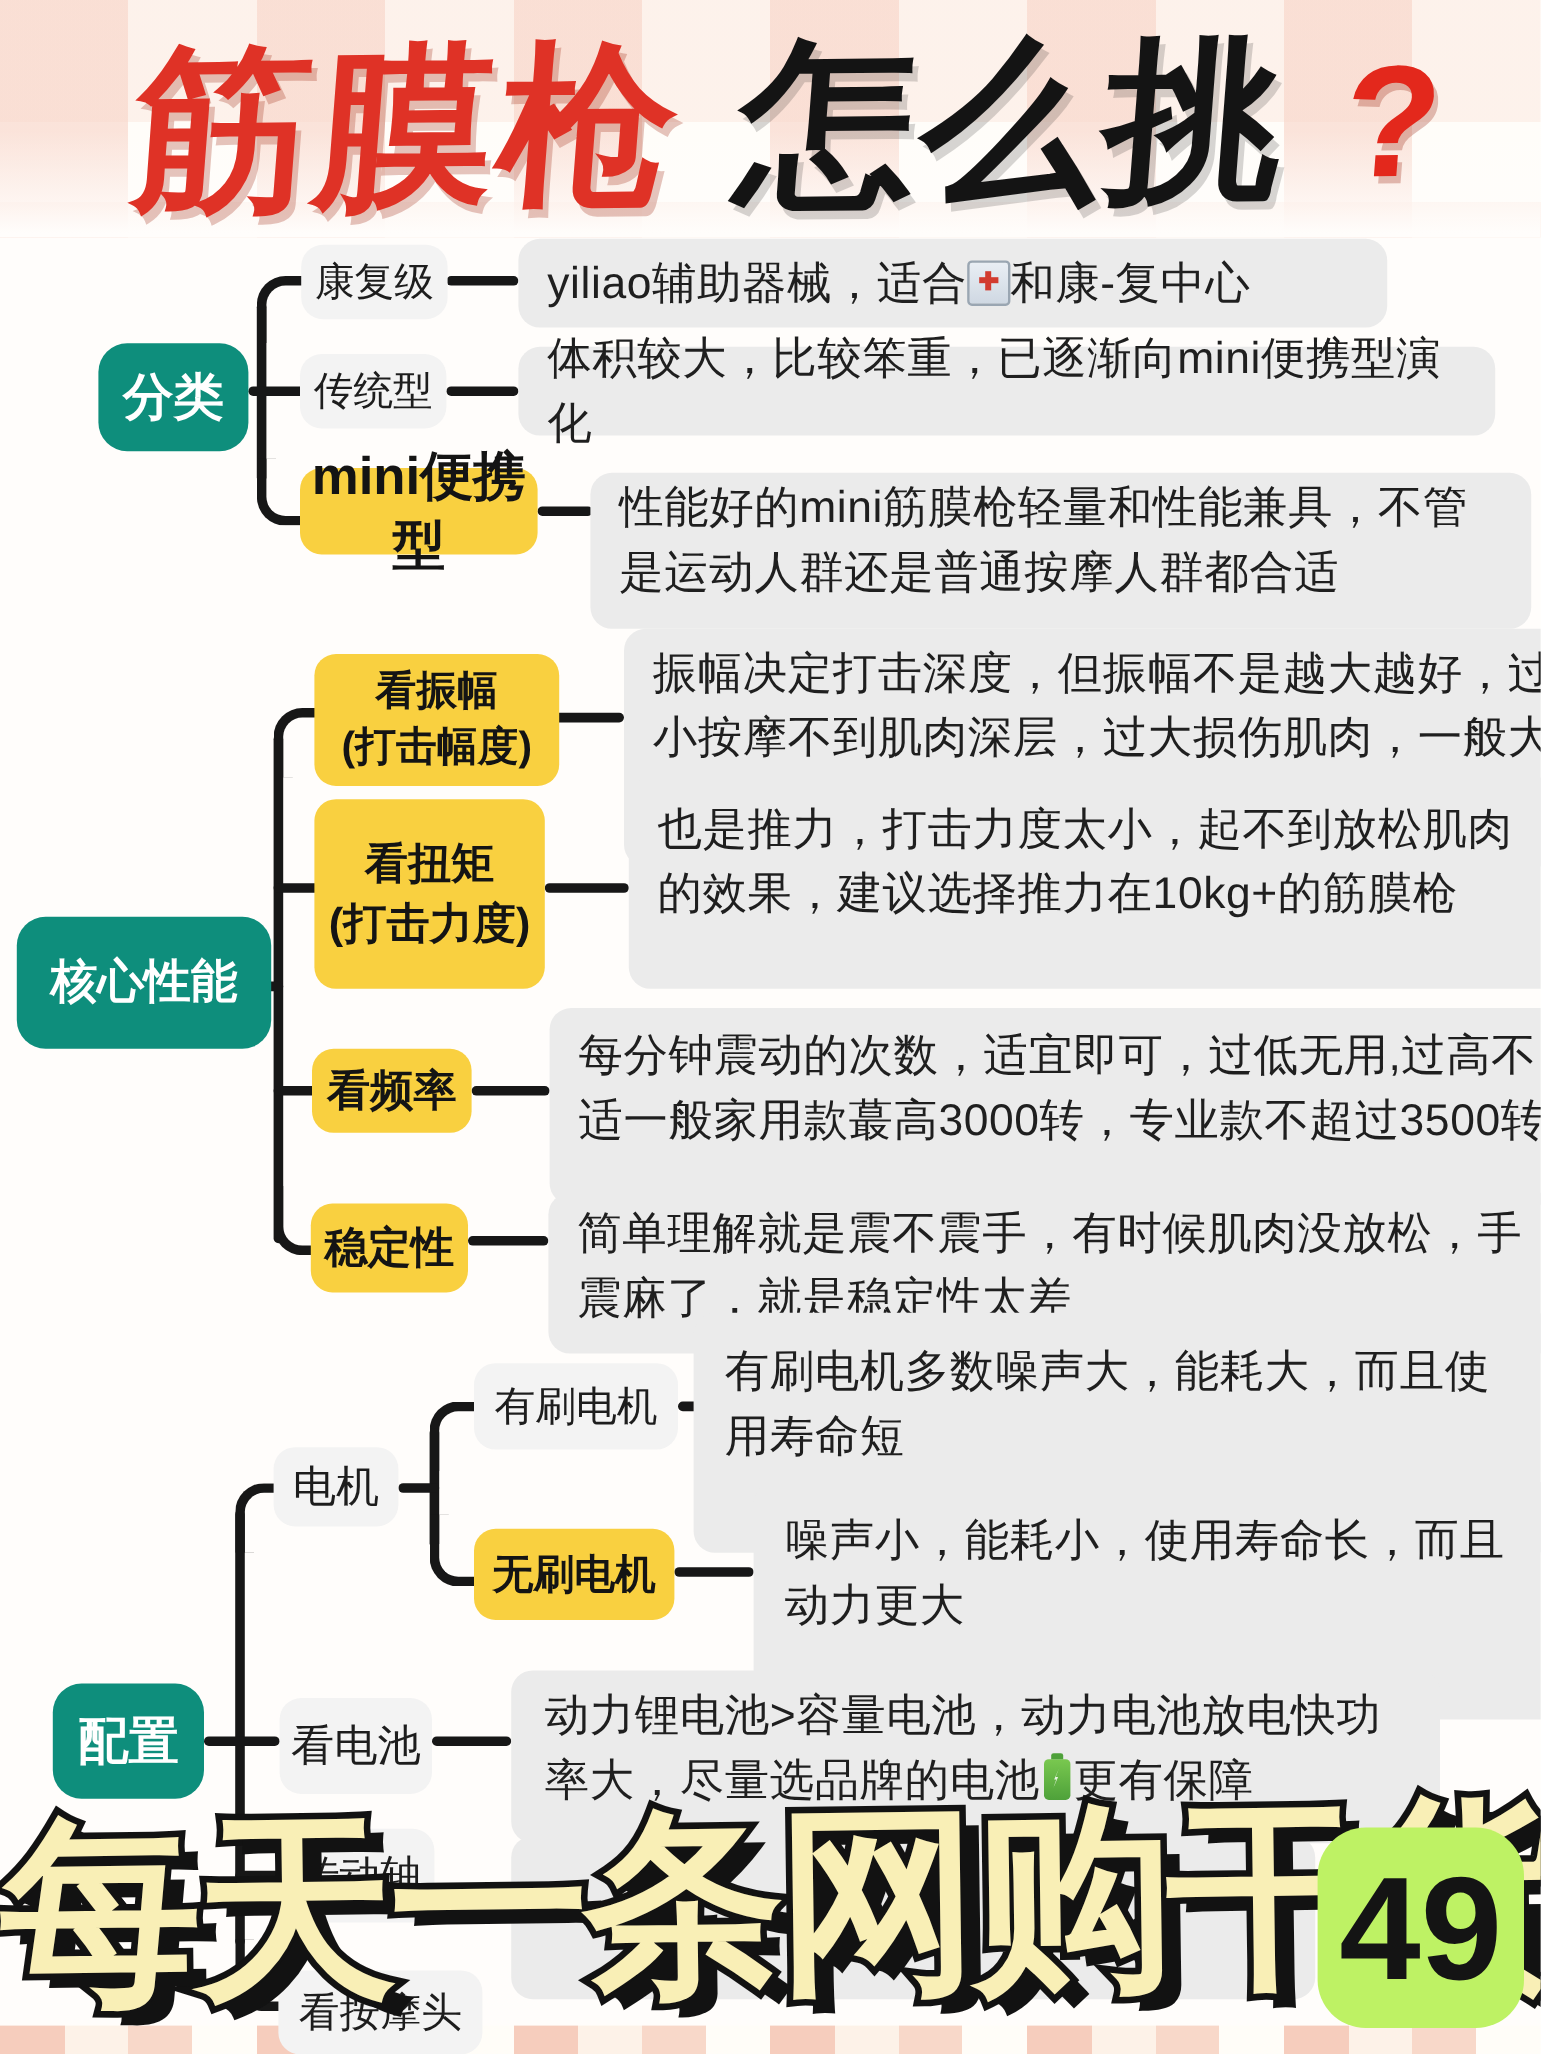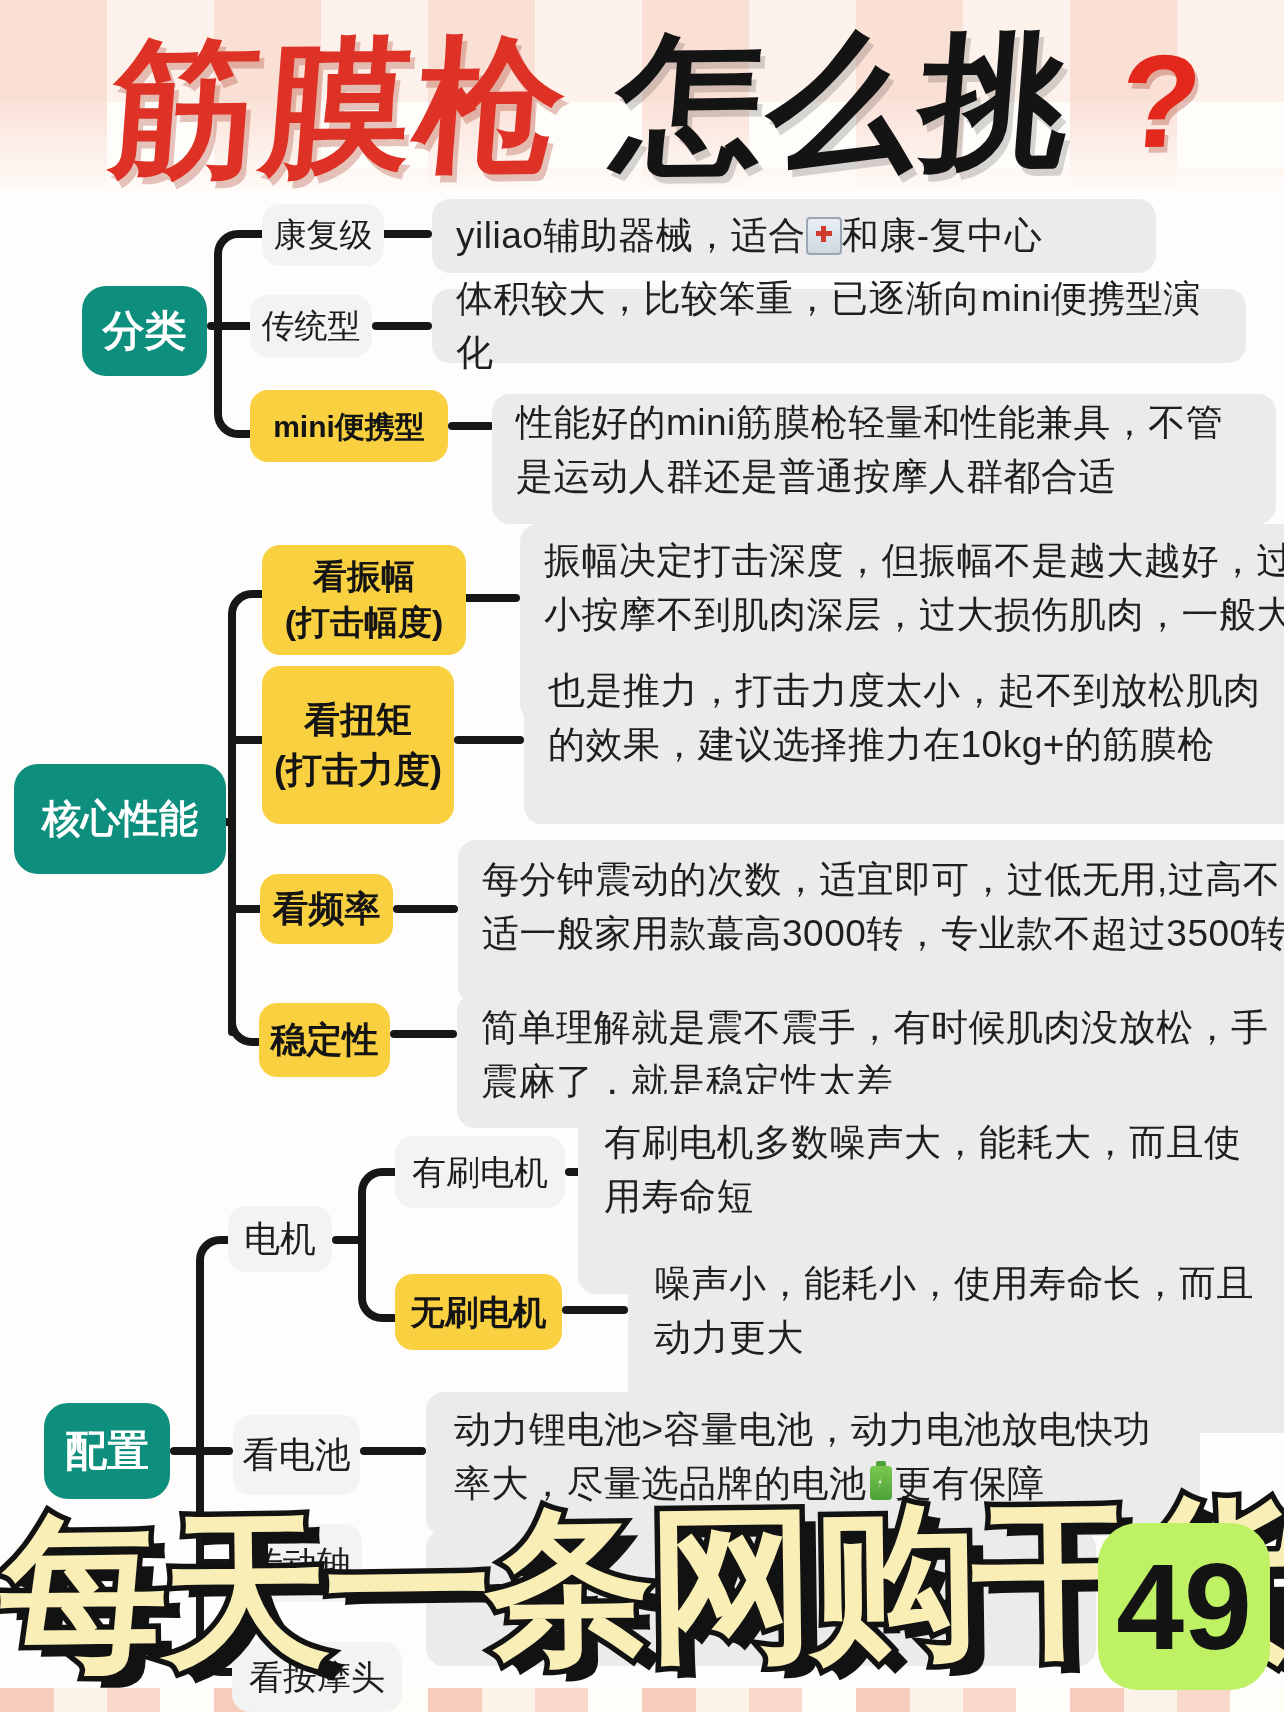--- a/index.html
+++ b/index.html
@@ -31,25 +31,25 @@
   .desc{position:absolute;background:#ebebeb;border-radius:18px;color:#1f1f1f;z-index:2;
         font-size:37px;line-height:1.45;letter-spacing:.5px;}
   .desc.center{display:flex;align-items:center;}
 
   
   .ln{position:absolute;background:#171717;z-index:1;border-radius:4px;}
   .elb{position:absolute;border:0 solid #171717;z-index:1;}
 
   
   #n-fenlei{left:82px;top:286px;width:125px;height:90px;font-size:42px;}
-  #n-kangfuji{left:262px;top:204px;width:122px;height:62px;font-size:33px;}
+  #n-kangfuji{left:251px;top:204px;width:122px;height:62px;font-size:33px;}
   #d-kangfuji{left:432px;top:199px;width:676px;height:74px;padding:0 24px;}
   #n-chuantong{left:250px;top:295px;width:122px;height:62px;font-size:33px;}
   #d-chuantong{left:432px;top:289px;width:766px;height:74px;padding:0 24px;}
-  #n-mini{left:250px;top:390px;width:198px;height:72px;font-size:30px;}
+  #n-mini{left:250px;top:390px;width:198px;height:72px;font-size:44px;}
   #d-mini{left:492px;top:394px;width:736px;height:126px;padding:2px 24px;}
   #b1-elb-t{left:214px;top:230px;width:40px;height:48px;border-top-width:8px;border-left-width:8px;border-top-left-radius:24px;}
   #b1-trunk{left:214px;top:252px;width:8px;height:150px;}
   #b1-stub-mid{left:207px;top:322px;width:47px;height:8px;}
   #b1-elb-b{left:214px;top:382px;width:40px;height:48px;border-bottom-width:8px;border-left-width:8px;border-bottom-left-radius:24px;}
   #c-kangfuji{left:372px;top:230px;width:60px;height:8px;}
   #c-chuantong{left:372px;top:322px;width:60px;height:8px;}
   #c-mini{left:448px;top:422px;width:46px;height:8px;}
 
   

